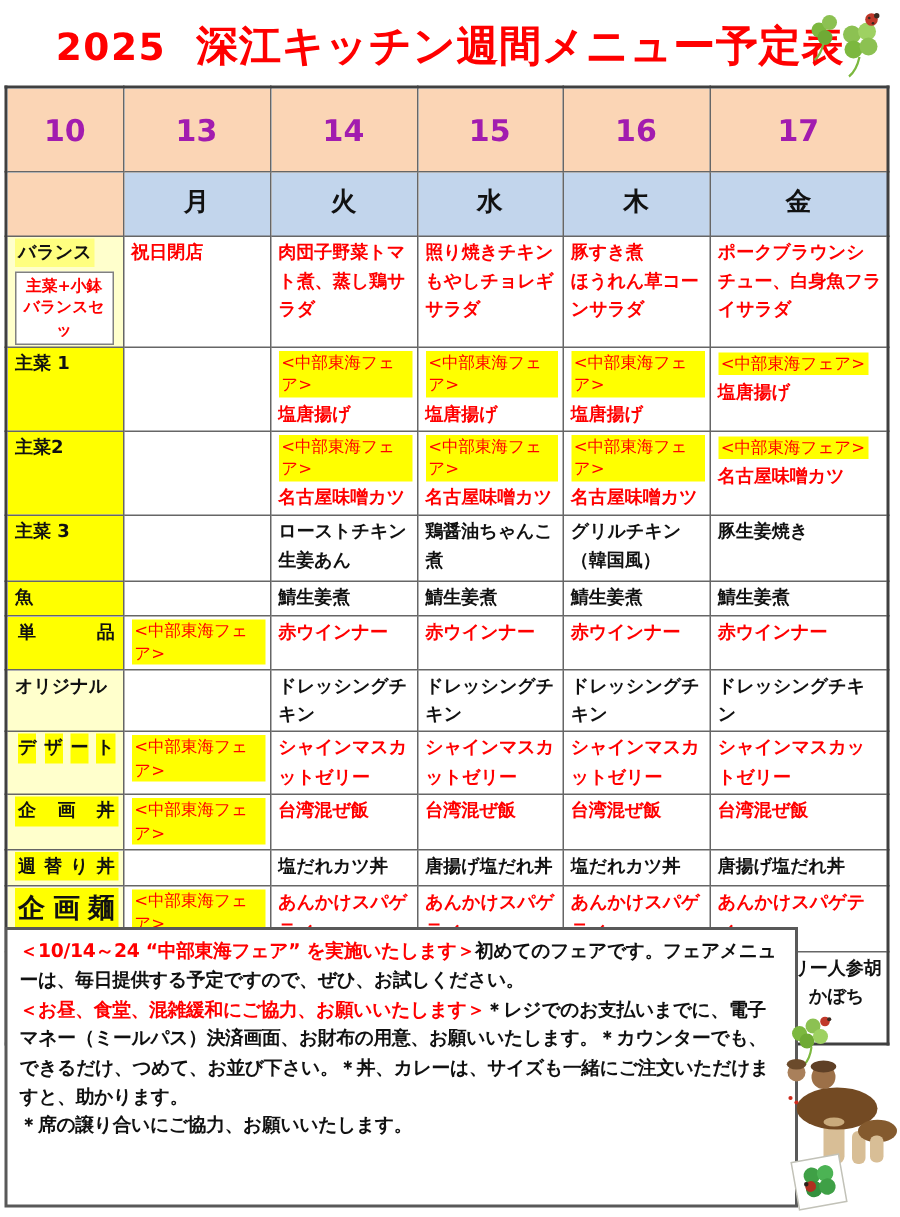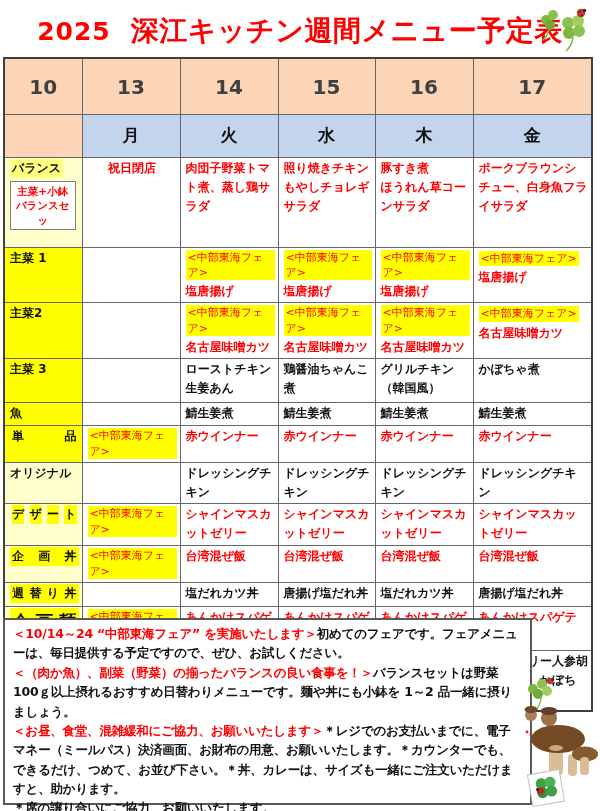--- a/index.html
+++ b/index.html
@@ -24,21 +24,21 @@
     border-collapse:collapse;table-layout:fixed;
     border:2px solid #404040;
   }
   table.menu td{
     border:1.5px solid #666;vertical-align:top;overflow:hidden;
     font-size:12px;font-weight:bold;line-height:1.6;
     padding:1px 3px 1px 5px;color:#111;
   }
   tr.dates-row td{
     background:#fbd5b5;height:55px;text-align:center;vertical-align:middle;
-    font-size:20px;color:#404040;padding:0;margin-left:32px;
+    font-size:20px;color:#a21caf;padding:0;margin-left:32px;
   }
   tr.days-row td{
     background:#c2d5ec;height:42px;text-align:center;vertical-align:middle;
     font-size:17px;color:#111;padding:0;
   }
   tr.days-row td:first-child{background:#fbd5b5;}
   
   .r-balance{height:74px}.r-main1{height:43px}.r-main2{height:42px}
   .r-main3{height:44px}.r-fish{height:23px}.r-single{height:21px}
   .r-original{height:22px}.r-dessert{height:42px}.r-plan_don{height:25px}
@@ -49,21 +49,21 @@
   td.lbl.pale,td.lbl.balance,td.lbl.char-highlight,
   td.lbl.strip,td.lbl.strip-lg{background:#ffffcc;}
   .spread{display:flex;justify-content:space-between;padding:0 2px;}
   .spread.stripbg{background:#ffff00;}
   .spread.lg{font-size:18px;}
   .spread .hl{background:#ffff00;}
   .bal-hl{background:#ffff80;font-size:12px;display:inline-block;padding:0 2px;}
   .sub-box{
     background:#ffffff;border:1px solid #808080;color:#ff0000;
     font-size:10.5px;font-weight:bold;line-height:1.35;
-    margin:3px 3px 16px 0;padding:2px 1px;text-align:center;
+    margin:3px 3px 0 0;padding:2px 1px;text-align:center;
   }
   
   .fair{
     display:inline-block;background:#ffff00;color:#ff0000;
     font-size:11px;font-weight:normal;padding:0 2px;line-height:1.4;
     margin:1px 0;
   }
   .segs{white-space:pre-wrap;}
   .segs .red{color:#ff0000;}
   .segs .black{color:#111;}
@@ -137,21 +137,21 @@
         <td>月</td>
         <td>火</td>
         <td>水</td>
         <td>木</td>
         <td>金</td>
       </tr>
   </thead>
   <tbody id="menu-body">
       <tr class="r-balance">
         <td class="lbl balance"><span class="bal-hl">バランス</span><div class="sub-box">主菜+小鉢バランスセッ</div></td>
-        <td class="cell" style="text-align: center;">
+        <td class="cell" style="text-align: left;">
           <div class="segs"><span class="red">祝日閉店</span></div>
         </td>
         <td class="cell">
           <div class="segs"><span class="red">肉団子野菜トマト煮、蒸し鶏サラダ</span></div>
         </td>
         <td class="cell">
           <div class="segs"><span class="red">照り焼きチキン
 もやしチョレギサラダ</span></div>
         </td>
         <td class="cell">
@@ -208,21 +208,21 @@
         <td class="cell">
           <div class="segs"><span class="black">ローストチキン生姜あん</span></div>
         </td>
         <td class="cell">
           <div class="segs"><span class="black">鶏醤油ちゃんこ煮</span></div>
         </td>
         <td class="cell">
           <div class="segs"><span class="black">グリルチキン（韓国風）</span></div>
         </td>
         <td class="cell">
-          <div class="segs"><span class="black">かぼちゃ煮</span></div>
+          <div class="segs"><span class="black">豚生姜焼き</span></div>
         </td>
       </tr>
       <tr class="r-fish">
         <td class="lbl yellow"><span>魚</span></td>
         <td class="cell"></td>
         <td class="cell">
           <div class="segs"><span class="black">鯖生姜煮</span></div>
         </td>
         <td class="cell">
           <div class="segs"><span class="black">鯖生姜煮</span></div>
@@ -393,21 +393,20 @@
         </td>
         <td class="cell">
           <div class="segs"><span class="black">ブロッコリー人参胡麻サラダ、かぼちゃ煮</span></div>
         </td>
       </tr>
     </tbody>
 </table>
 
 <div class="notes" id="notes-box">
     <p><span class="red">＜10/14～24 “中部東海フェア” を実施いたします＞</span><span class="black">初めてのフェアです。フェアメニューは、毎日提供する予定ですので、ぜひ、お試しください。</span></p>
-    <p><span class="red">＜（肉か魚）、副菜（野菜）の揃ったバランスの良い食事を！＞</span><span class="black">バランスセットは野菜 100ｇ以上摂れるおすすめ日替わりメニューです。麺や丼にも小鉢を 1～2 品一緒に摂りましょう。</span></p>
     <p><span class="red">＜お昼、食堂、混雑緩和にご協力、お願いいたします＞</span><span class="black">＊レジでのお支払いまでに、電子マネー（ミールパス）決済画面、お財布の用意、お願いいたします。＊カウンターでも、できるだけ、つめて、お並び下さい。＊丼、カレーは、サイズも一緒にご注文いただけますと、助かります。</span></p>
     <p><span class="black">＊席の譲り合いにご協力、お願いいたします。</span></p>
   </div>
 
 <svg class="deco-bottom" viewBox="0 0 79 135">
   <g>
     <circle cx="12" cy="13" r="5" fill="#7cb83f"></circle>
     <circle cx="21" cy="8" r="5" fill="#8cc152"></circle>
     <circle cx="17" cy="18" r="5" fill="#6faa35"></circle>
     <circle cx="26" cy="15" r="5" fill="#9ed162"></circle>

